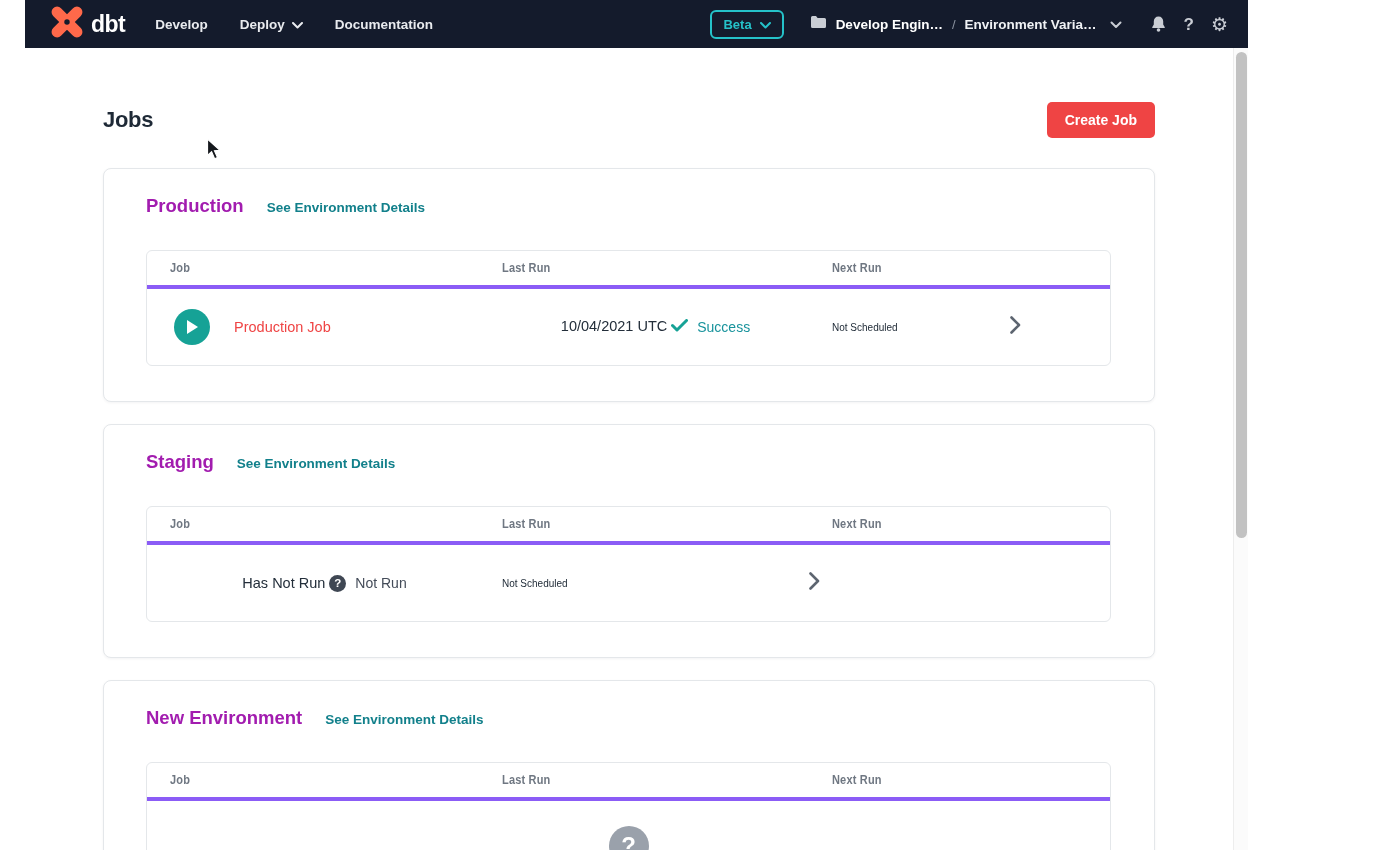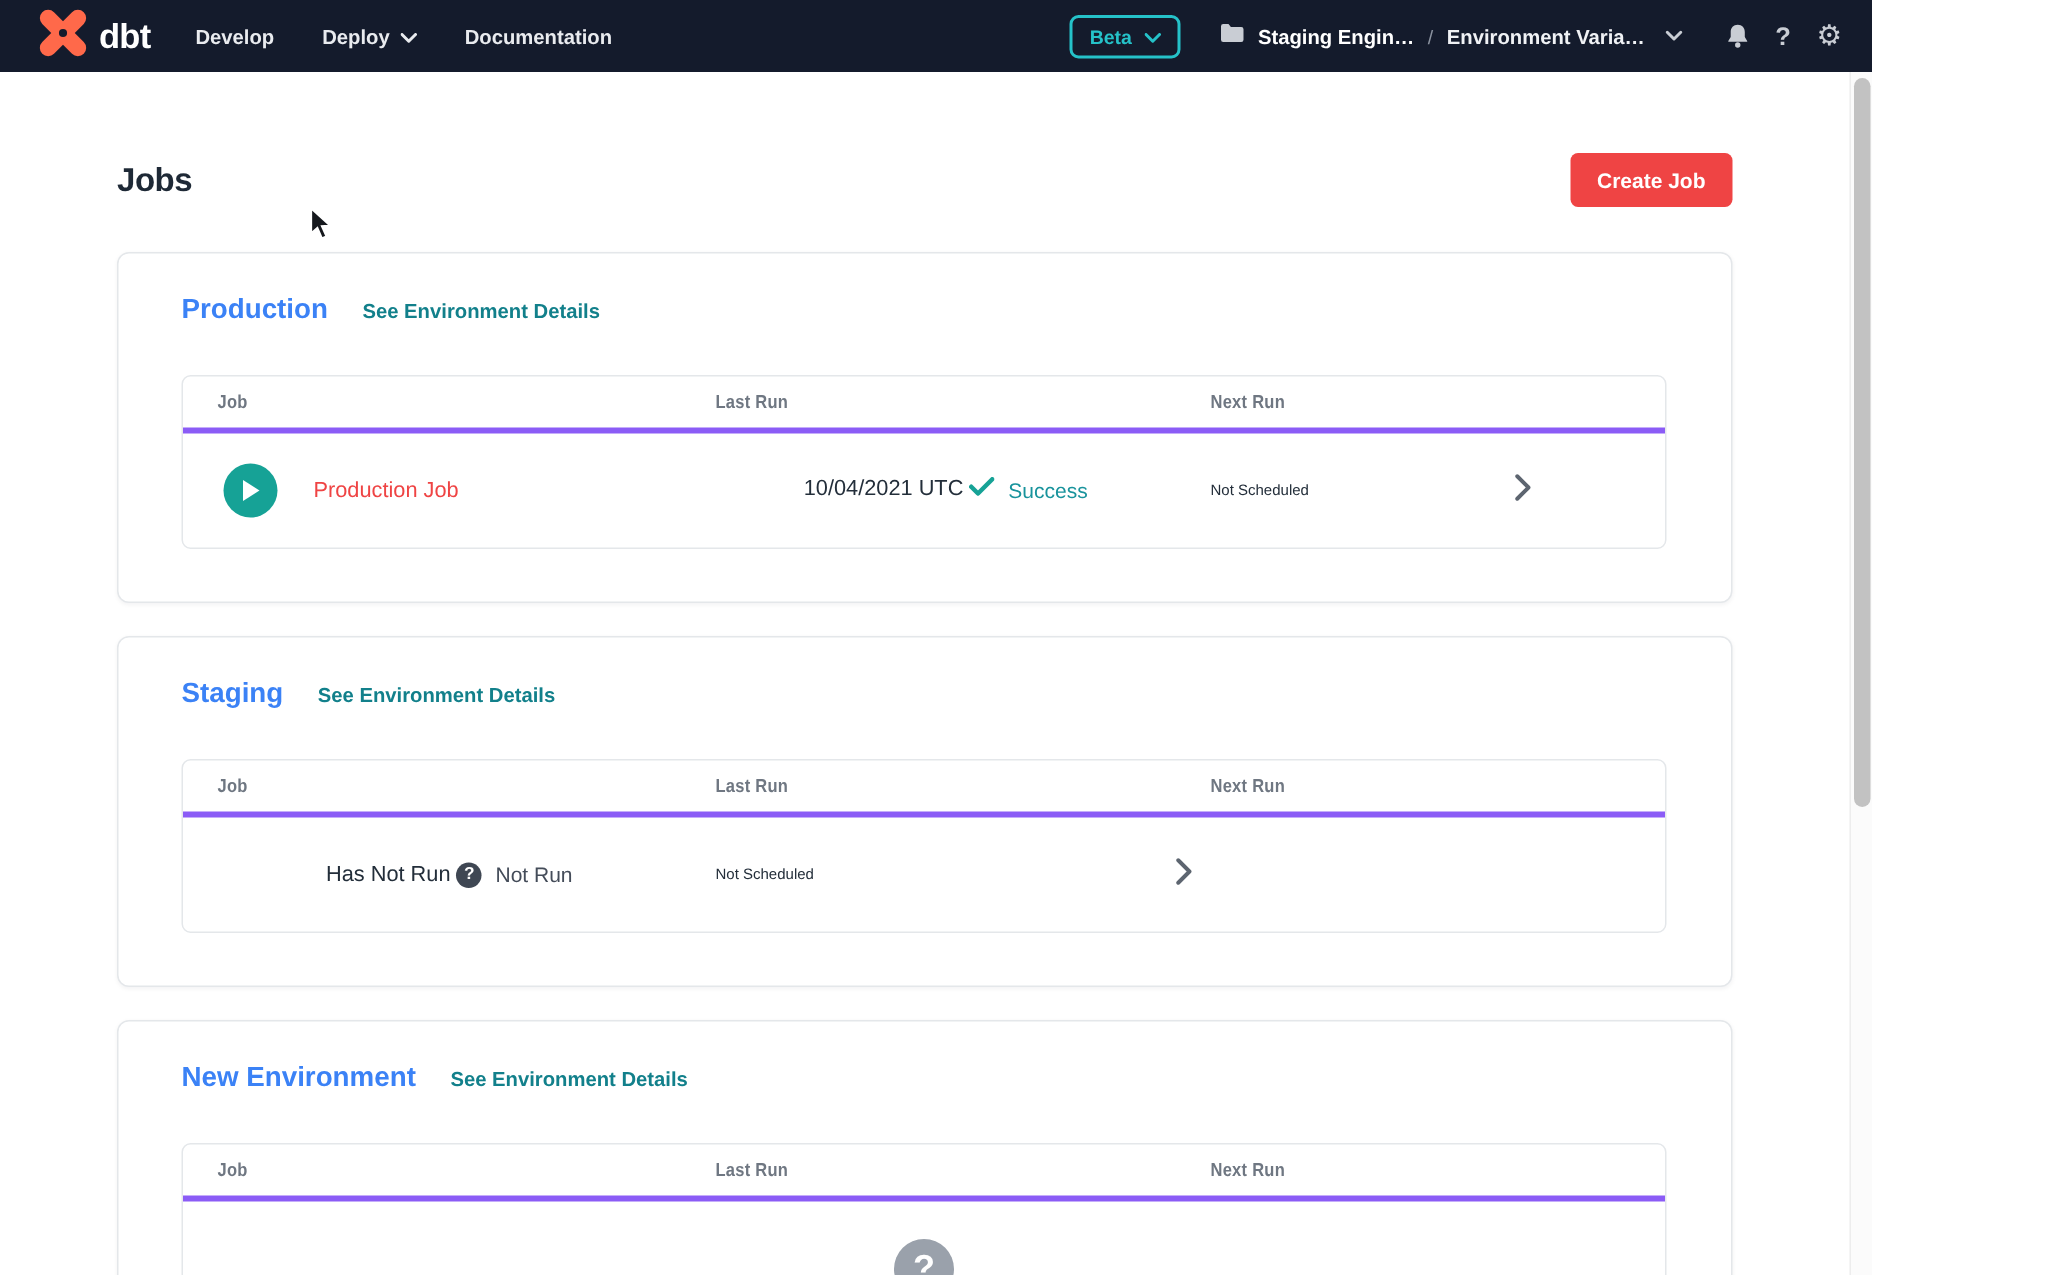--- a/index.html
+++ b/index.html
@@ -2,21 +2,21 @@
 <html><head>
 <meta charset="utf-8">
 <style>
   * { margin:0; padding:0; box-sizing:border-box; }
   html,body { width:1376px; height:850px; }
   body {
     font-family: "Liberation Sans", "DejaVu Sans", sans-serif;
     background:#ffffff; overflow:hidden; position:relative;
     color:#222b36;
   }
-  .viewport { width:1248px; height:850px; position:relative; overflow:hidden; }
+  .viewport { width:1248px; height:850px; position:relative; overflow:hidden;padding-left:25px; }
 
   
   .navbar {
     height:48px; background:#141b2c; display:flex; align-items:center;
     justify-content:space-between; padding:0 20px 0 24px; position:relative; z-index:5;
   }
   .nav-left { display:flex; align-items:center; }
   .logo { display:flex; align-items:center; gap:6px; margin-right:30px; cursor:pointer; }
   .logo-text { color:#ffffff; font-weight:bold; font-size:23px; letter-spacing:-0.5px; }
   .nav-menu { display:flex; align-items:center; gap:32px; }
@@ -47,21 +47,21 @@
     padding:10px 18px; font-size:14px; font-weight:600; cursor:pointer;
     font-family:inherit;
   }
 
   .env-card {
     border:1px solid #e4e7ea; border-radius:8px; background:#fff;
     box-shadow:0 1px 3px rgba(20,27,44,0.05);
     padding:26px 43px 35px 42px; margin-bottom:22px;
   }
   .env-head { display:flex; align-items:baseline; margin-bottom:33px; }
-  .env-name { font-size:18.5px; font-weight:800; color:#3b82f6; }
+  .env-name { font-size:18.5px; font-weight:800; color:#a21caf; }
   .env-link { margin-left:23px; color:#12808b; font-size:13.5px; font-weight:700; text-decoration:none; cursor:pointer; }
 
   .jobs-table { border:1px solid #e4e7ea; border-radius:6px; overflow:hidden; background:#fff; }
   .t-head {
     display:grid; grid-template-columns:332px 330px 1fr 100px;
     height:38px; align-items:center; border-bottom:4px solid #8b5cf6;
   }
   .t-head .th {
     padding-left:23px; color:#6f7782; font-size:12.5px; font-weight:700;
     letter-spacing:0.2px;
@@ -157,21 +157,21 @@
             </svg>
         </span>
       </button>
 
       <div class="breadcrumb">
         <span>
           <svg width="17" height="14" viewBox="0 0 17 14">
               <path d="M1 2.5 Q1 1 2.5 1 L6 1 L7.6 3 L14.5 3 Q16 3 16 4.5 L16 11.5 Q16 13 14.5 13 L2.5 13 Q1 13 1 11.5 Z" fill="#c9cdd4"></path>
             </svg>
         </span>
-        <span class="crumb-project">Staging Engin…</span>
+        <span class="crumb-project">Develop Engin…</span>
         <span class="crumb-sep">/</span>
         <span class="crumb-page">Environment Varia…</span>
         <span style="margin-left:4px;">
           <svg width="12" height="8" viewBox="0 0 12 8">
               <polyline points="1.5,1.5 6,6 10.5,1.5" fill="none" stroke="#c9cdd4" stroke-width="2" stroke-linecap="round" stroke-linejoin="round"></polyline>
             </svg>
         </span>
       </div>
 
       <div class="nav-icons">

